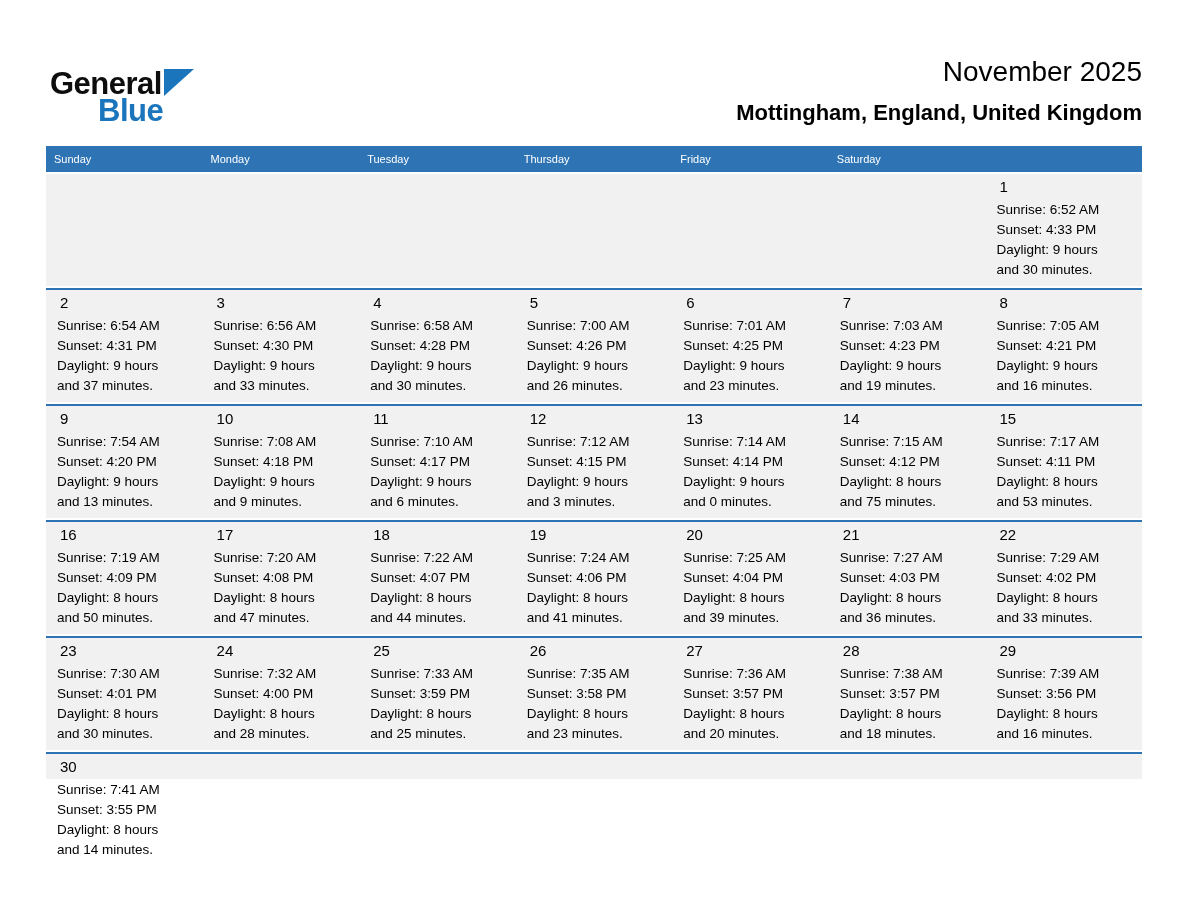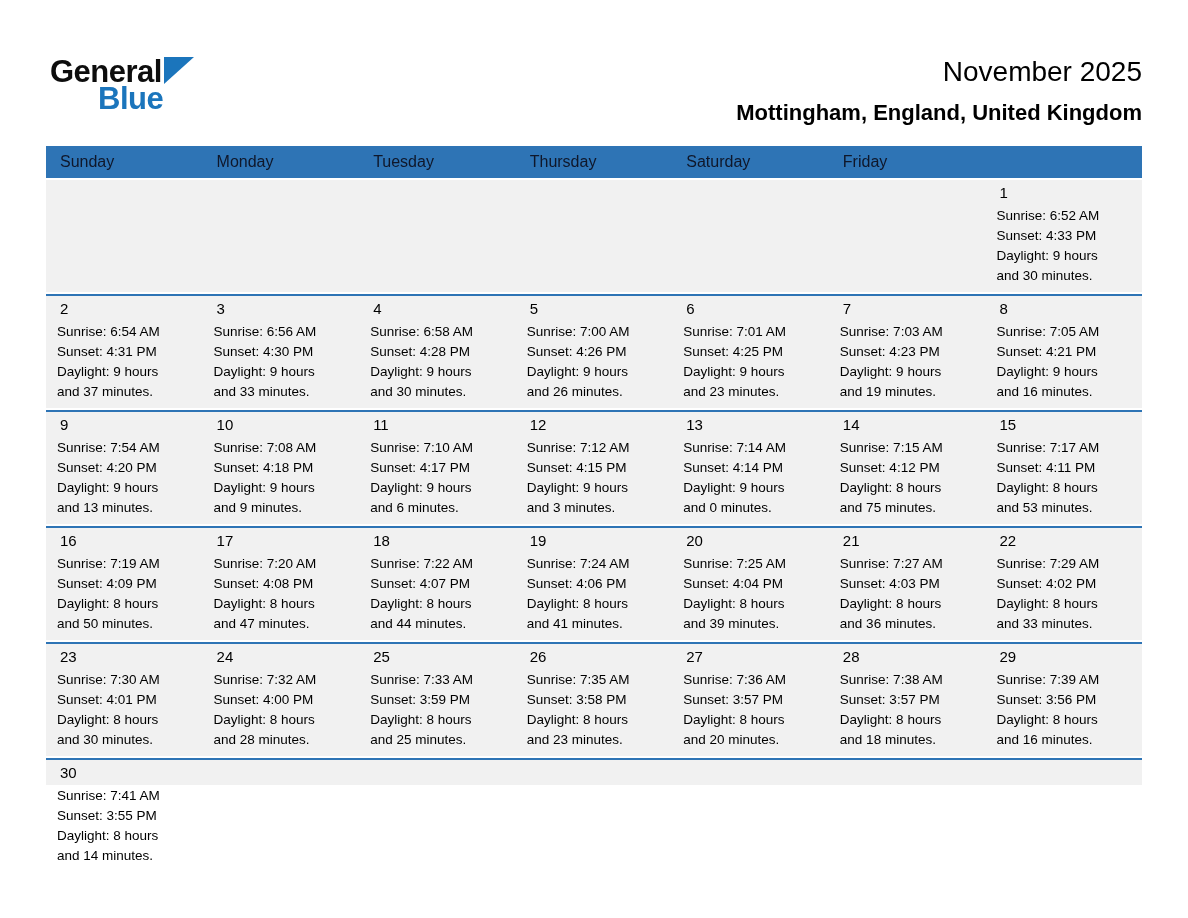--- a/index.html
+++ b/index.html
@@ -7,21 +7,21 @@
   body {
     background: #ffffff;
     font-family: "Liberation Sans", sans-serif;
     color: #000000;
   }
 
   
   .page-header {
     display: flex;
     justify-content: space-between;
-    align-items: flex-start;
+    align-items: flex-end;
     padding: 56px 46px 0 50px;
   }
   .logo { line-height: 1; }
   .logo-top { display: flex; align-items: flex-start; }
   .logo-general {
     font-size: 31px;
     font-weight: 700;
     color: #0d0d0d;
     letter-spacing: -0.5px;
   }
@@ -49,23 +49,23 @@
   }
 
   
   .calendar { margin: 20px 46px 0 46px; }
   .weekday-row {
     display: grid;
     grid-template-columns: repeat(7, 1fr);
     background: #2E74B5;
   }
   .weekday-cell {
-    color: #0f172a;
-    font-size: 16px;
-    padding: 7px 4px 7px 14px;
+    color: #ffffff;
+    font-size: 11px;
+    padding: 7px 4px 7px 8px;
     white-space: nowrap;
   }
   .week-row {
     display: grid;
     grid-template-columns: repeat(7, 1fr);
     background: #F1F1F1;
     min-height: 105px;
     border-top: 2px solid #2E74B5;
     margin-top: 2px;
   }
@@ -108,22 +108,22 @@
       <div class="cal-location">Mottingham, England, United Kingdom</div>
     </div>
   </header>
 
   <div class="calendar">
     <div class="weekday-row">
         <div class="weekday-cell">Sunday</div>
         <div class="weekday-cell">Monday</div>
         <div class="weekday-cell">Tuesday</div>
         <div class="weekday-cell">Thursday</div>
+        <div class="weekday-cell">Friday</div>
         <div class="weekday-cell">Saturday</div>
-        <div class="weekday-cell">Friday</div>
       </div>
     <div>
         <div class="week-row first">
           <div class="day-cell"></div>
           <div class="day-cell"></div>
           <div class="day-cell"></div>
           <div class="day-cell"></div>
           <div class="day-cell"></div>
           <div class="day-cell"></div>
           <div class="day-cell">

